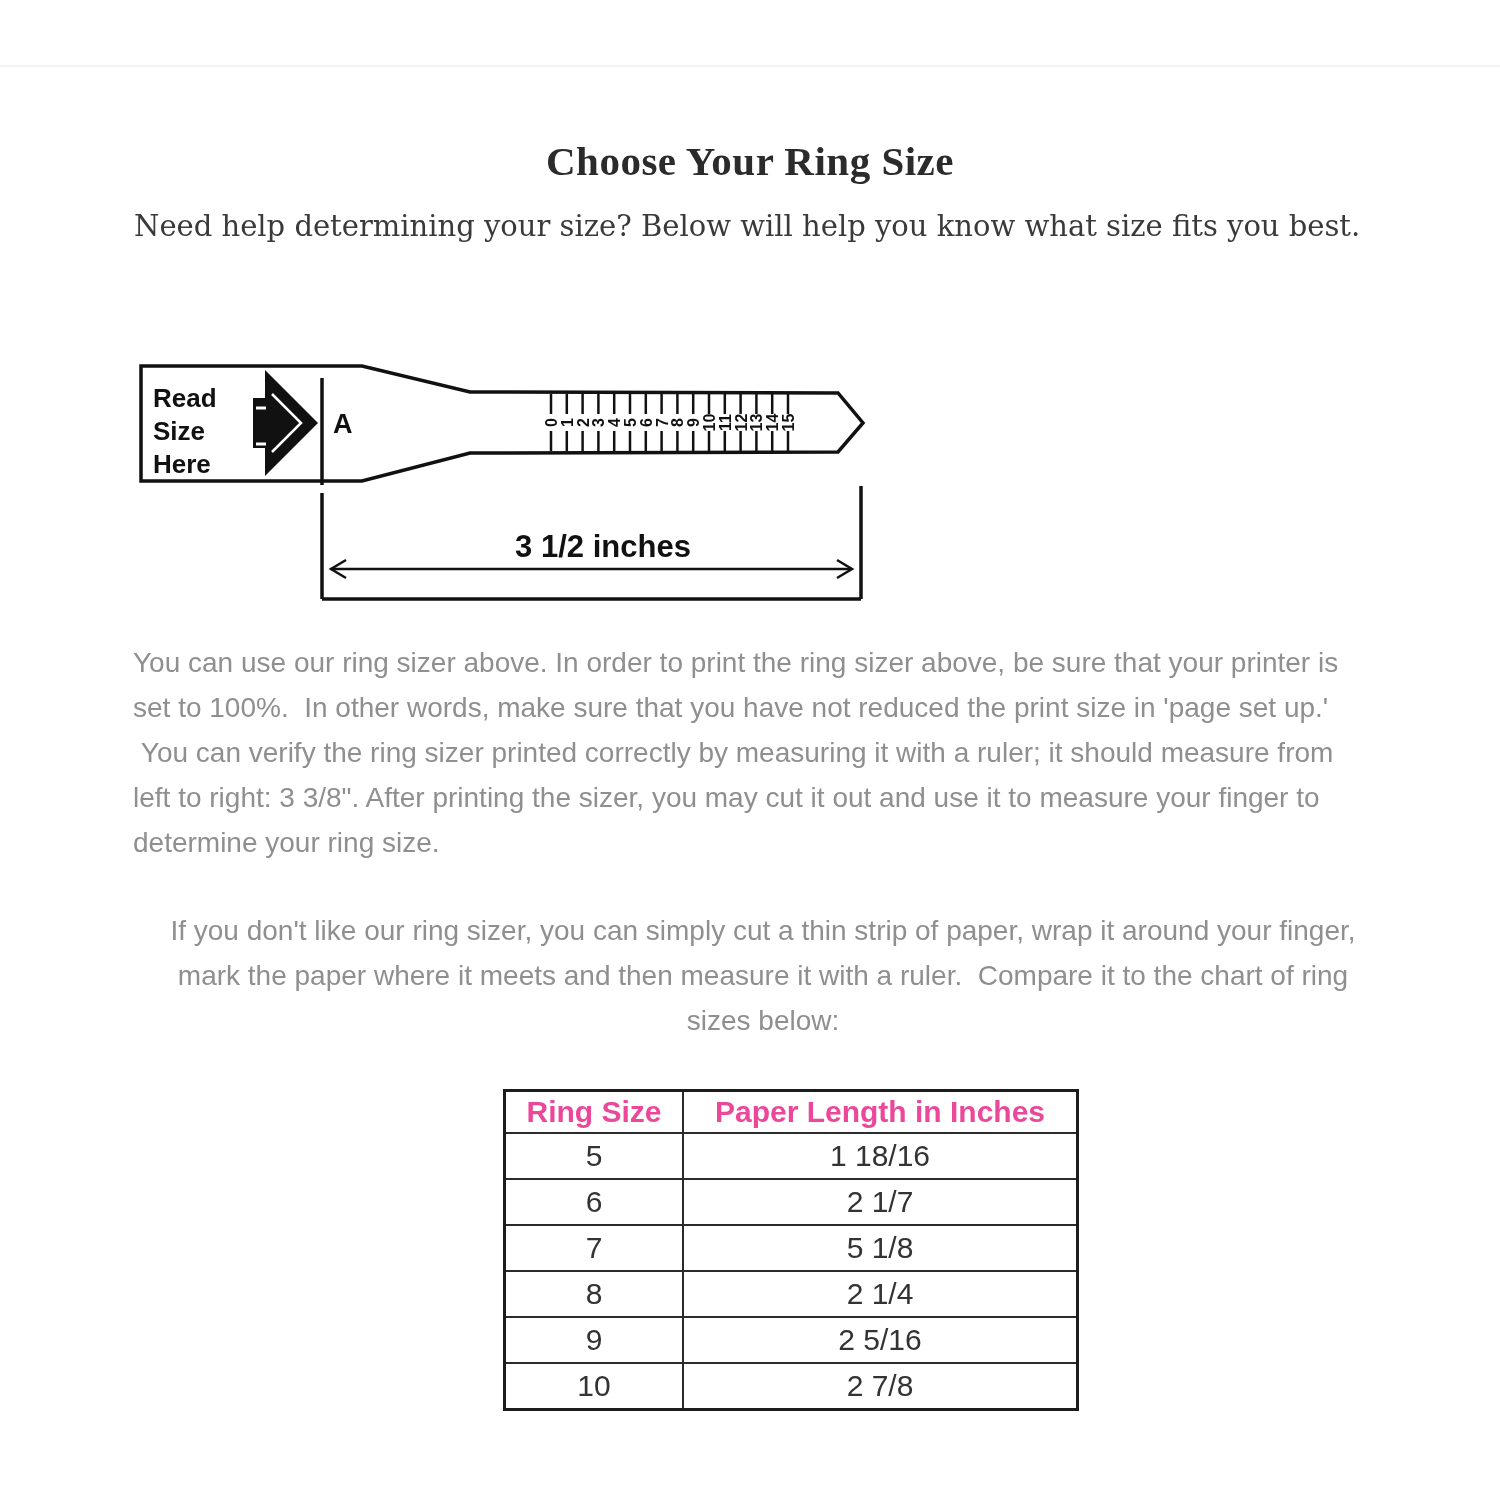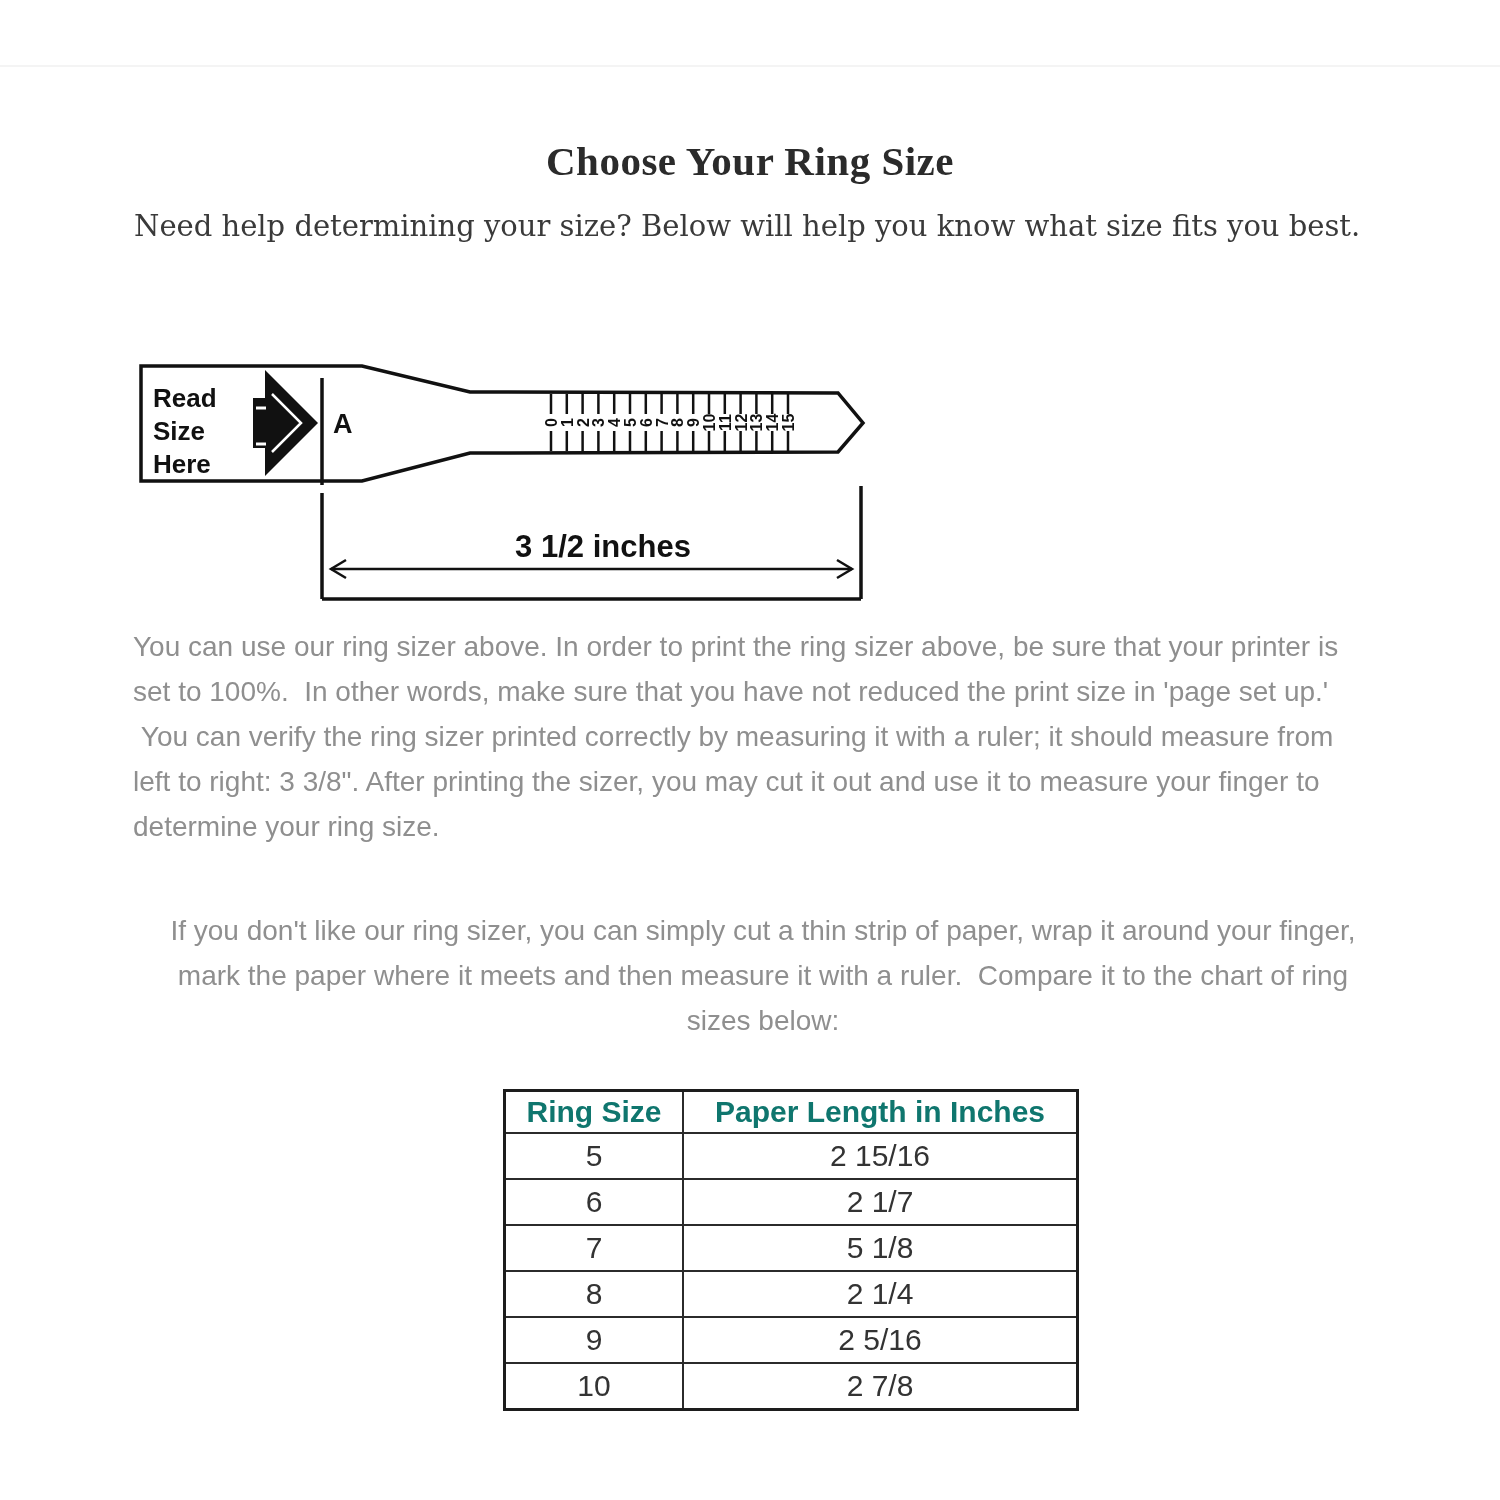--- a/index.html
+++ b/index.html
@@ -19,31 +19,31 @@
     position:absolute;top:173px;left:134px;
     font-family:"DejaVu Serif",serif;font-size:29px;font-weight:500;
     color:#3a3a3a;white-space:nowrap;margin-top:36px;
   }
   .body-text{
     position:absolute;left:133px;width:1260px;
     font-size:28px;line-height:45px;color:#8f8f8f;
     white-space:pre-wrap;
   }
   .intro{top:221px;line-height:46px;}
-  .para-print{top:624px;}
+  .para-print{top:640px;}
   .para-strip{top:908px;text-align:center;}
   .sizer{position:absolute;left:135px;top:360px;}
   .sizer text{font-family:"Liberation Sans",sans-serif;fill:#111;}
   .ring-table{
     position:absolute;left:503px;top:1089px;
     border-collapse:collapse;border:3px solid #1d1d1d;
     font-size:30px;color:#333;text-align:center;
   }
   .ring-table th{
-    border:2px solid #2b2b2b;font-weight:bold;color:#0f766e;
+    border:2px solid #2b2b2b;font-weight:bold;color:#ec4899;
     height:40px;padding:0 12px;white-space:nowrap;
   }
   .ring-table td{border:2px solid #2b2b2b;height:44px;padding:0 10px;}
   .ring-table .col-size{width:152px;}
   .ring-table .col-length{width:368px;}
 </style>
 </head>
 <body>
 
 <div class="page">
@@ -153,21 +153,21 @@
   <table class="ring-table">
     <thead>
       <tr id="table-head-row">
           <th class="col-size">Ring Size</th>
           <th class="col-length">Paper Length in Inches</th>
         </tr>
     </thead>
     <tbody id="table-body">
         <tr>
           <td>5</td>
-          <td>2 15/16</td>
+          <td>1 18/16</td>
         </tr>
         <tr>
           <td>6</td>
           <td>2 1/7</td>
         </tr>
         <tr>
           <td>7</td>
           <td>5 1/8</td>
         </tr>
         <tr>

